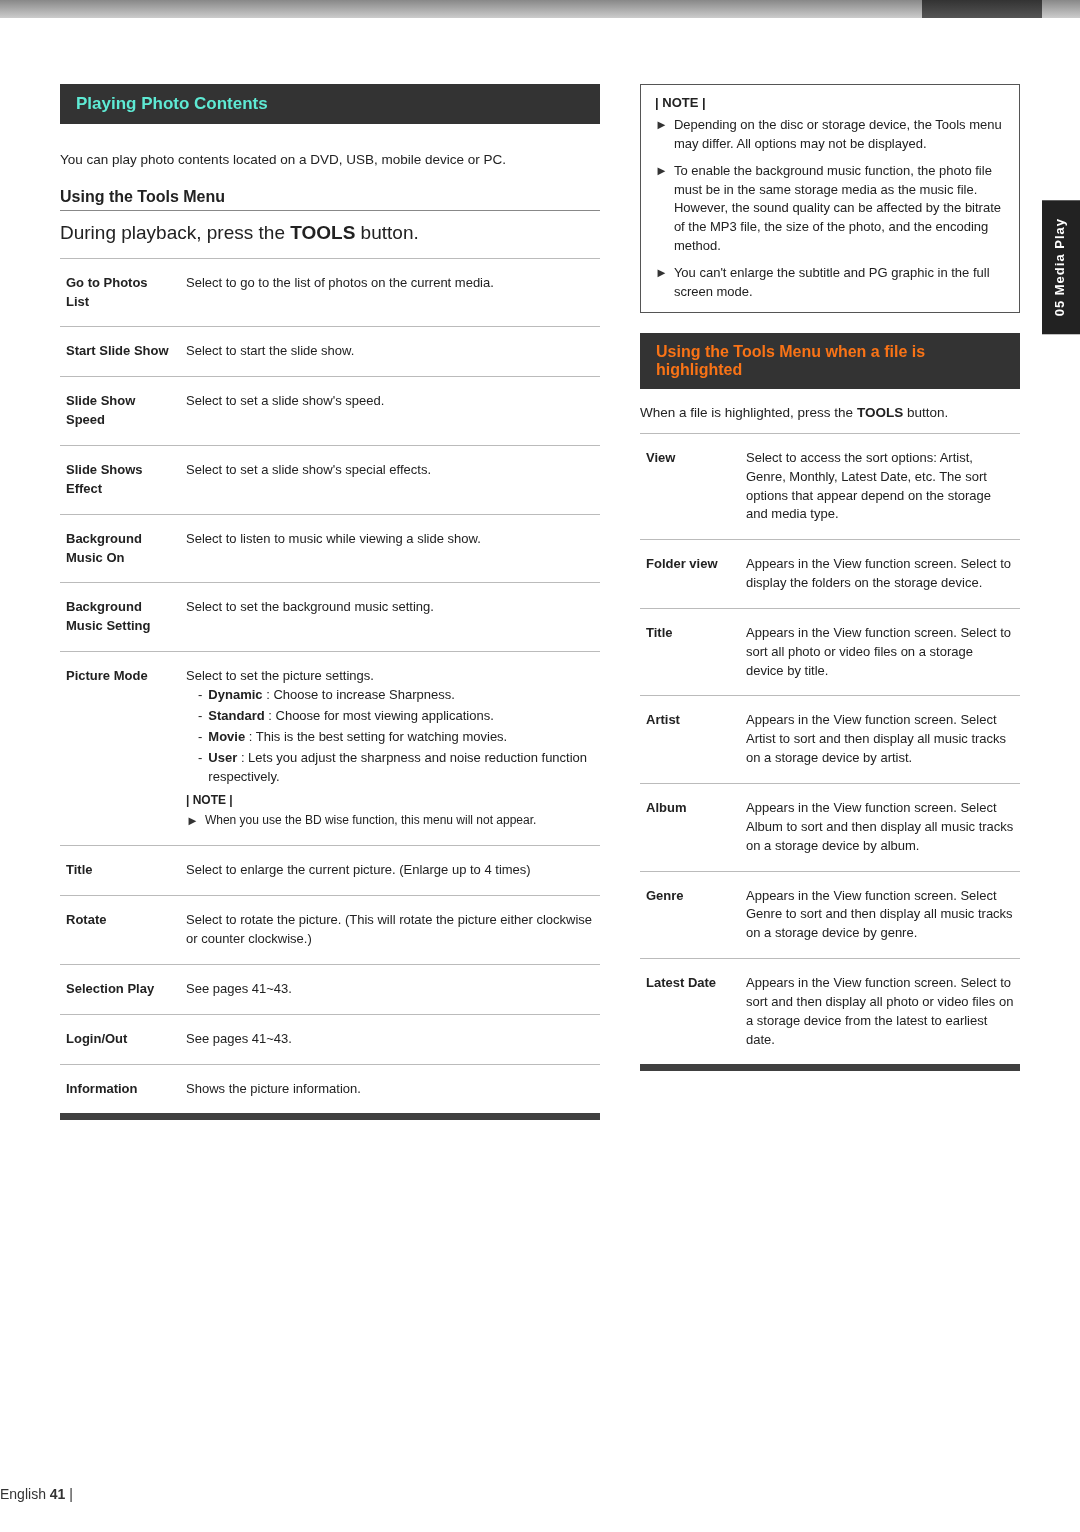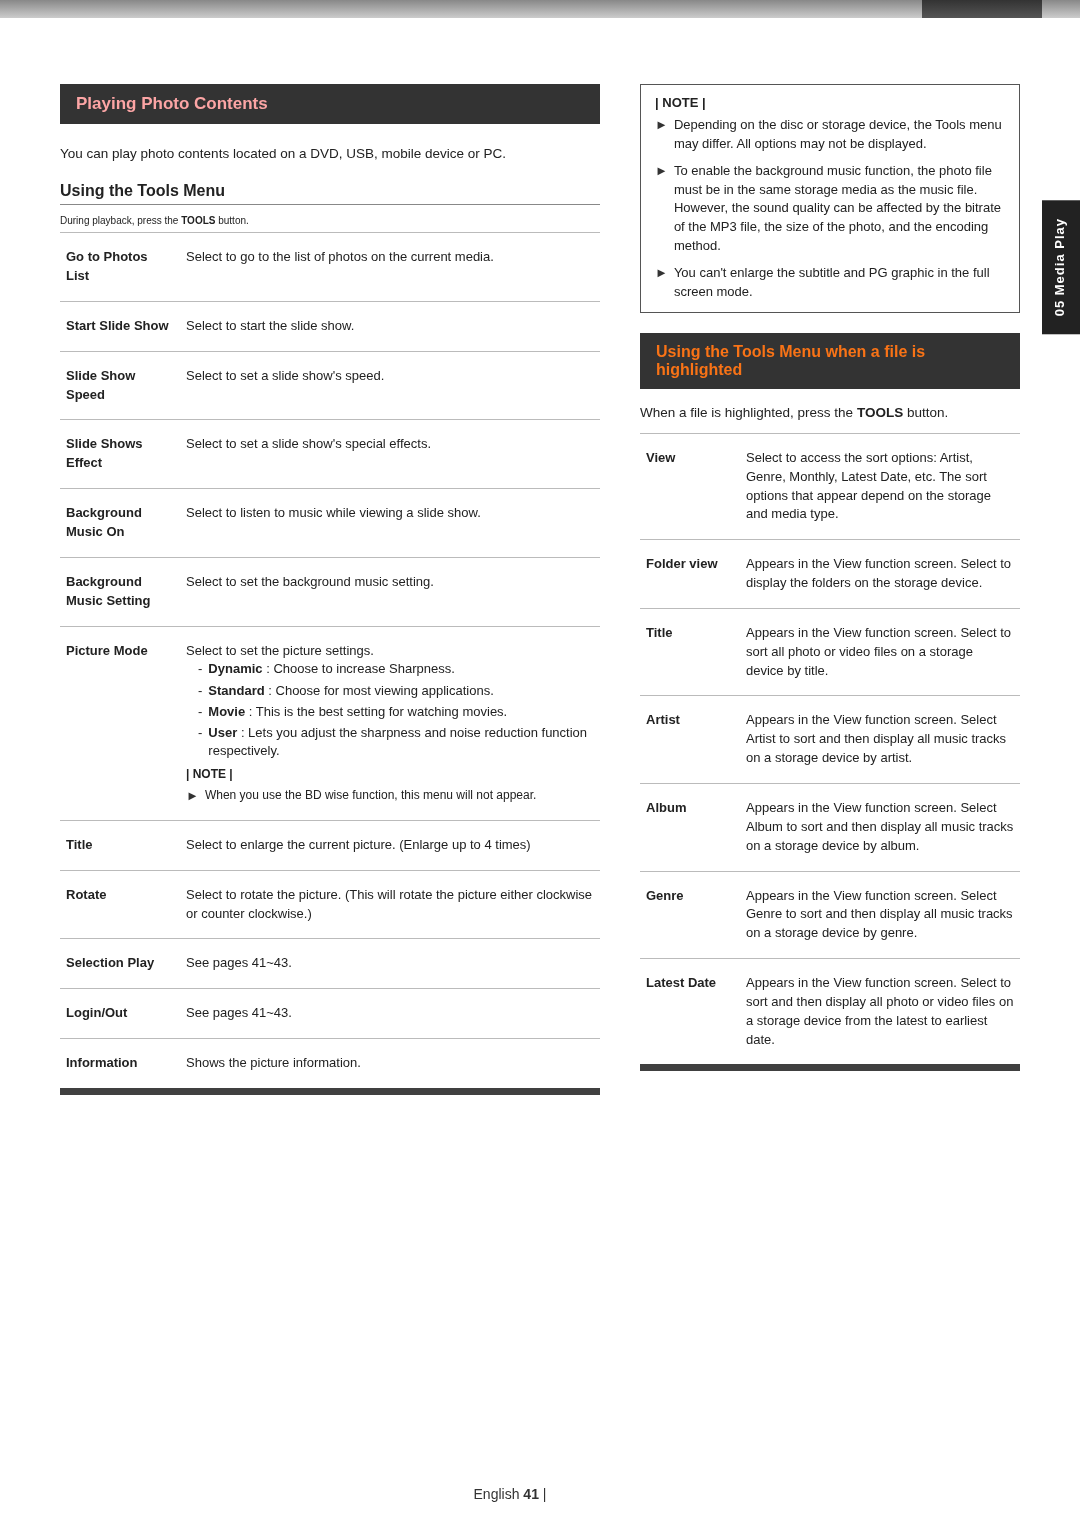--- a/index.html
+++ b/index.html
@@ -53,25 +53,25 @@
     }
 
     .col-right {
       flex: 0 0 380px;
       width: 380px;
     }
 
     
     .section-heading {
       background: #333;
-      color: #fca5a5;
+      color: #5eead4;
       font-size: 17px;
       font-weight: bold;
       padding: 10px 16px;
-      margin-bottom: 20px;
+      margin-bottom: 26px;
     }
 
     .section-heading-highlight {
       background: #333;
       color: #f97316;
       font-size: 16px;
       font-weight: bold;
       padding: 10px 16px;
       margin-bottom: 14px;
       margin-top: 20px;
@@ -88,22 +88,22 @@
     .subsection-heading {
       font-size: 16px;
       font-weight: bold;
       border-bottom: 1.5px solid #888;
       padding-bottom: 4px;
       margin-bottom: 8px;
       margin-top: 4px;
     }
 
     .during-text {
-      font-size: 10px;
-      margin-bottom: 4px;
+      font-size: 19px;
+      margin-bottom: 10px;
       line-height: 1.5;
     }
 
     
     table {
       width: 100%;
       border-collapse: collapse;
       font-size: 13px;
     }
 
@@ -180,21 +180,21 @@
       margin-top: 3px;
     }
 
     
     .footer {
       position: absolute;
       bottom: 30px;
       left: 0;
       right: 0;
       display: flex;
-      justify-content: center;
+      justify-content: flex-start;
       padding-right: 60px;
       font-size: 14px;
       color: #333;
     }
 
     .footer-text {
       font-size: 14px;
     }
 
     

